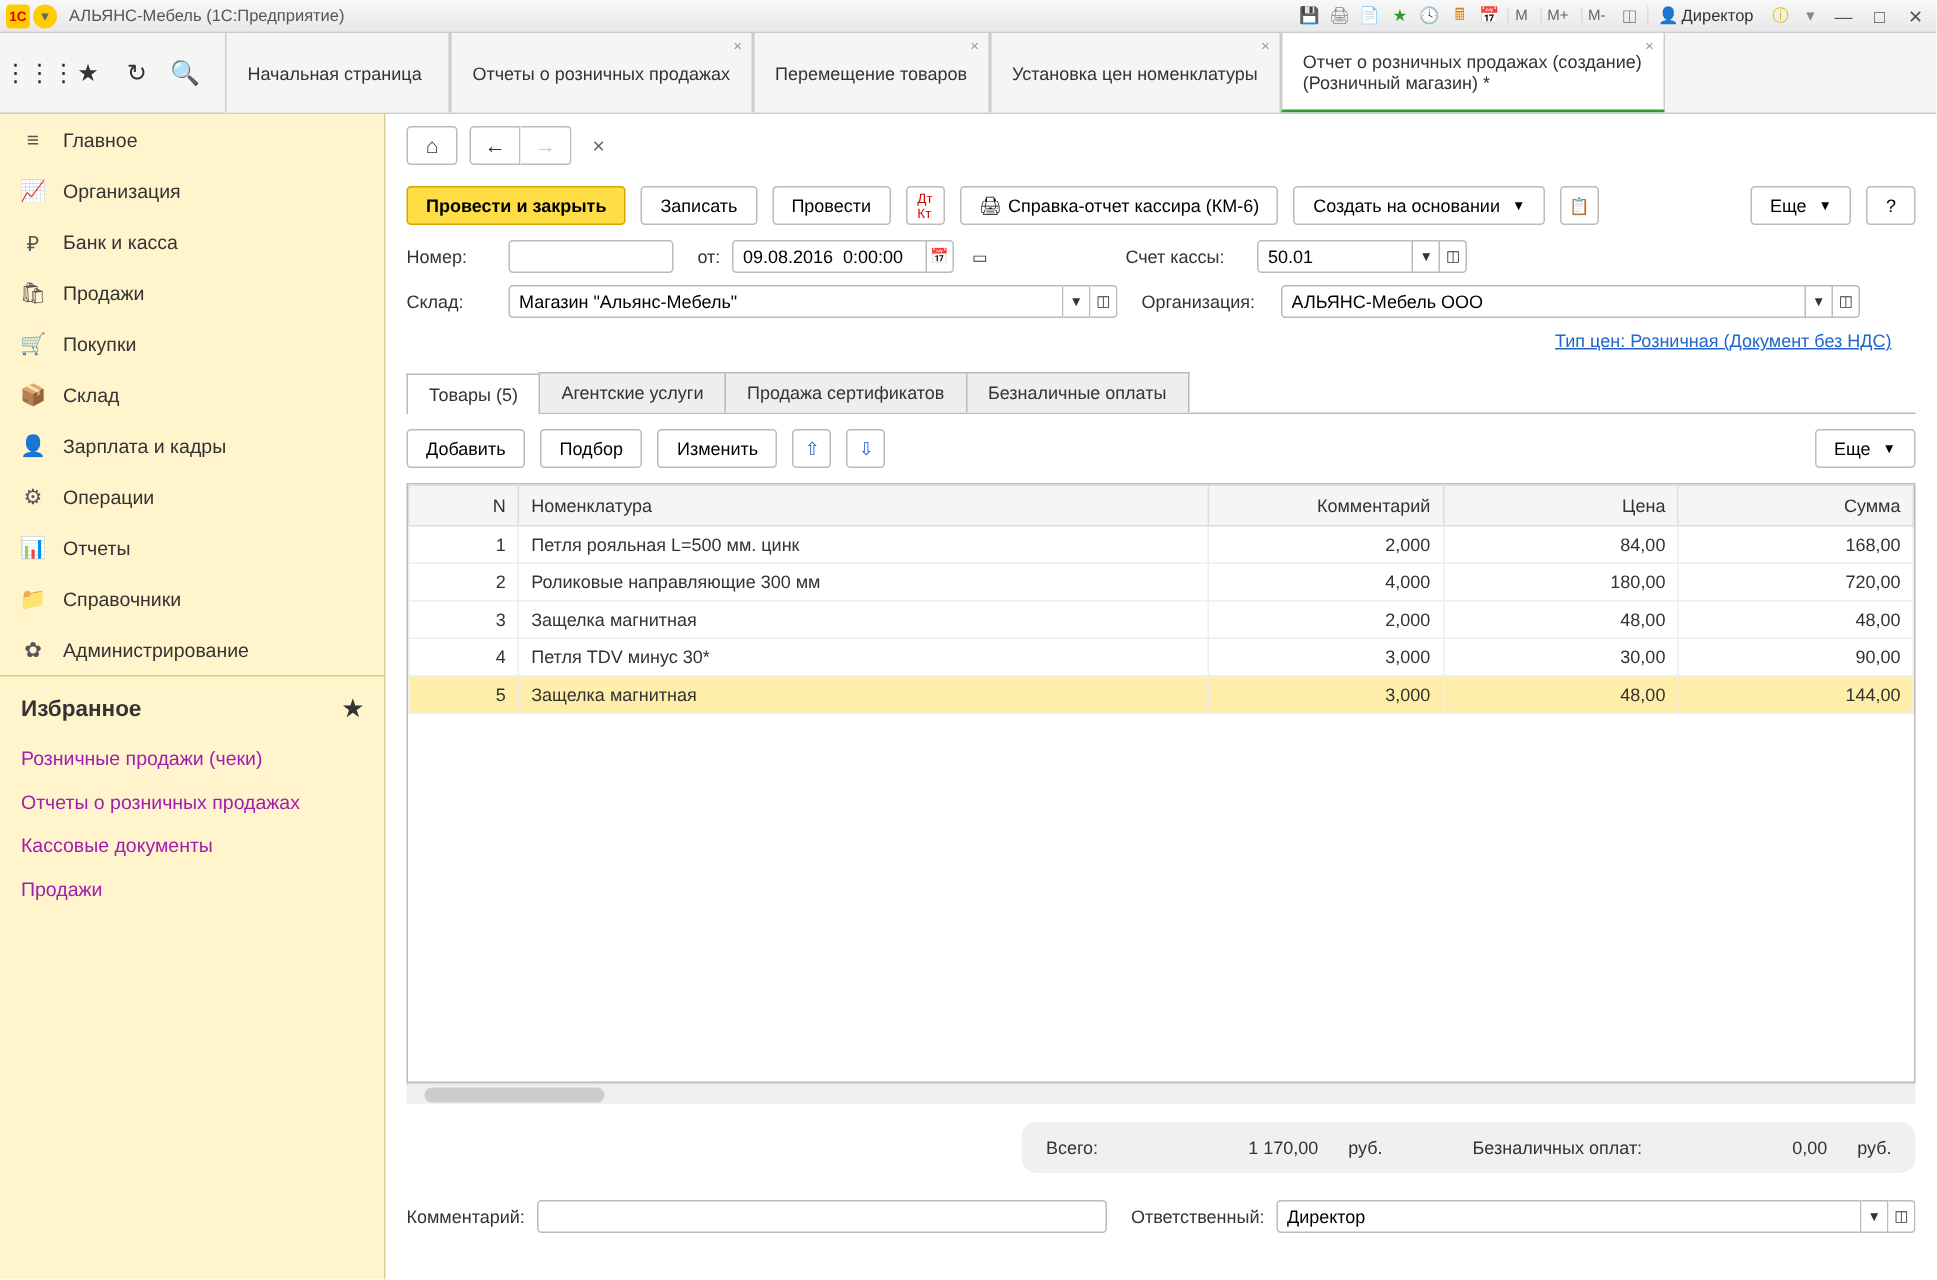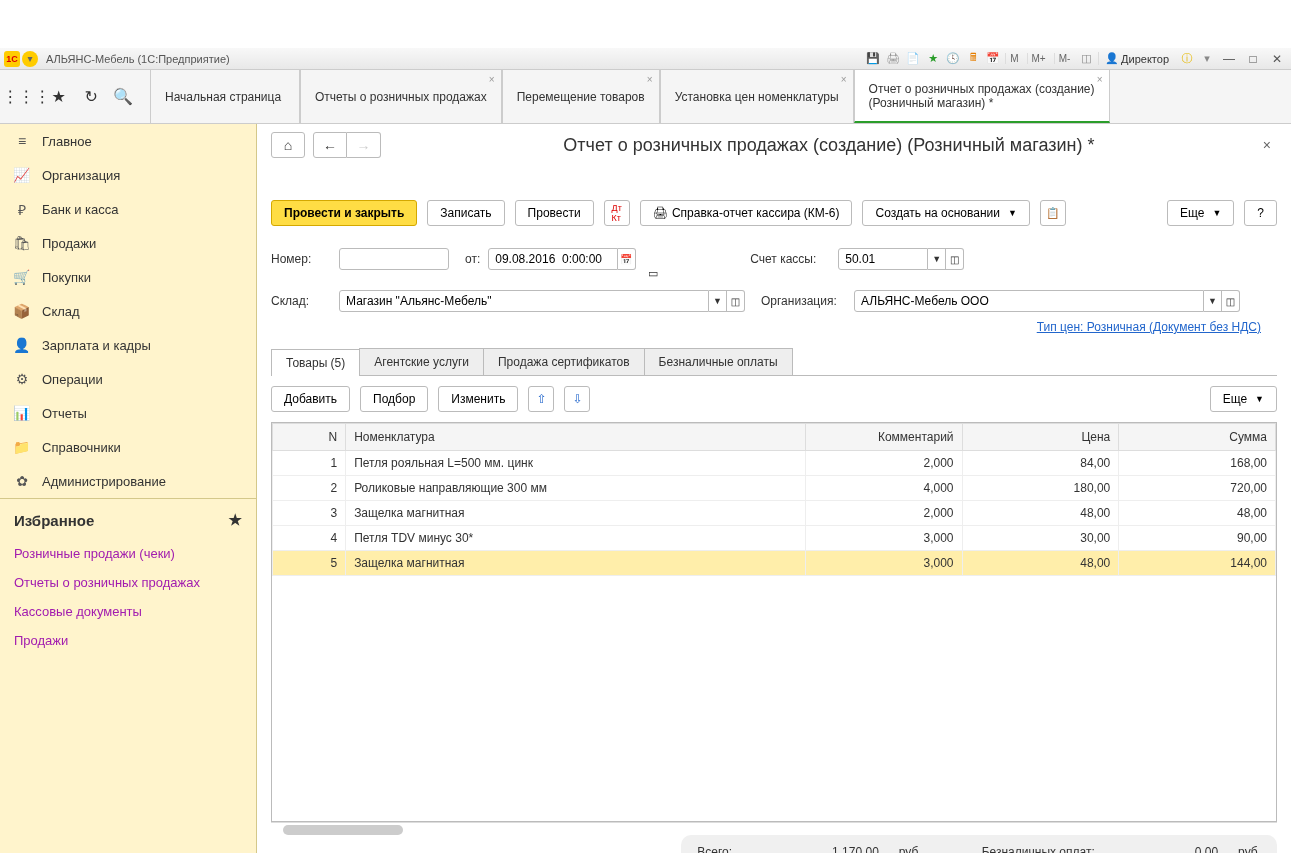--- a/index.html
+++ b/index.html
@@ -1,19 +1,19 @@
 <!DOCTYPE html>
 <html><head>
 <meta charset="utf-8">
 <style>
 * { box-sizing: border-box; margin: 0; padding: 0; }
 body { font-family: Arial, sans-serif; font-size: 12px; background: #fff; color: #333; overflow: hidden; width: 1291px; height: 853px; }
 
 
-.titlebar { height: 22px; background: linear-gradient(#f8f8f8,#e8e8e8); border-bottom: 1px solid #ccc; display: flex; align-items: center; padding: 0 4px; margin-top: 48px; }
+.titlebar { height: 22px; background: linear-gradient(#f8f8f8,#e8e8e8); border-bottom: 1px solid #ccc; display: flex; align-items: center; padding: 0 4px; }
 .titlebar .app-icons { display: flex; gap: 2px; }
 .titlebar .icon-1c { width: 16px; height: 16px; background: #ffcc00; border-radius: 3px; display: flex; align-items: center; justify-content: center; font-size: 9px; font-weight: bold; color: #d00; }
 .titlebar .icon-arrow { width: 16px; height: 16px; background: #ffcc00; border-radius: 8px; display: flex; align-items: center; justify-content: center; font-size: 10px; color: #666; }
 .titlebar .title-text { margin-left: 8px; font-size: 11px; color: #555; }
 .titlebar .right { margin-left: auto; display: flex; align-items: center; gap: 4px; }
 .titlebar .tb-icon { width: 16px; height: 16px; display: flex; align-items: center; justify-content: center; font-size: 11px; color: #888; cursor: pointer; }
 .titlebar .tb-btn { padding: 0 4px; font-size: 10px; color: #666; border-left: 1px solid #ddd; cursor: pointer; }
 .titlebar .user { display: flex; align-items: center; gap: 2px; padding: 0 6px; border-left: 1px solid #ddd; font-size: 11px; }
 .titlebar .win-btn { width: 20px; height: 16px; display: flex; align-items: center; justify-content: center; font-size: 12px; color: #555; cursor: pointer; }
 
@@ -40,21 +40,21 @@
 .content { flex: 1; background: #fff; display: flex; flex-direction: column; padding: 0; overflow: hidden; }
 .content-hdr { display: flex; align-items: center; padding: 8px 14px; gap: 8px; }
 .icon-btn { width: 34px; height: 26px; border: 1px solid #bbb; border-radius: 3px; background: #fff; display: flex; align-items: center; justify-content: center; font-size: 14px; cursor: pointer; }
 .page-title { font-size: 18px; margin-left: 20px; flex: 1; text-align: center; }
 .close-x { font-size: 14px; color: #666; cursor: pointer; padding: 0 6px; }
 
 .action-bar { display: flex; align-items: flex-end; padding: 6px 14px; gap: 10px; flex-wrap: wrap; }
 .btn { padding: 5px 12px; border: 1px solid #bbb; border-radius: 3px; background: #fff; font-size: 12px; cursor: pointer; display: inline-flex; align-items: center; gap: 4px; }
 .btn.primary { background: #ffdd44; border-color: #d4a800; font-weight: bold; }
 .btn .caret { font-size: 9px; margin-left: 4px; }
-.sq-icon { width: 26px; height: 26px; border: 1px solid #bbb; border-radius: 3px; display: flex; align-items: center; justify-content: center; font-size: 11px; cursor: pointer; margin-top: 28px; }
+.sq-icon { width: 26px; height: 26px; border: 1px solid #bbb; border-radius: 3px; display: flex; align-items: center; justify-content: center; font-size: 11px; cursor: pointer; }
 
 .form-row { display: flex; align-items: center; padding: 4px 14px; gap: 8px; }
 .form-label { font-size: 12px; color: #333; }
 .form-input { border: 1px solid #bbb; border-radius: 3px; padding: 3px 6px; font-size: 12px; background: #fff; }
 .input-group { display: flex; align-items: center; }
 .input-group .form-input { border-radius: 3px 0 0 3px; }
 .input-group .drop-btn { width: 18px; height: 22px; border: 1px solid #bbb; border-left: none; background: #fff; display: flex; align-items: center; justify-content: center; font-size: 9px; cursor: pointer; }
 .input-group .ext-btn { width: 18px; height: 22px; border: 1px solid #bbb; border-left: none; border-radius: 0 3px 3px 0; background: #fff; display: flex; align-items: center; justify-content: center; font-size: 10px; cursor: pointer; }
 .link { color: #2266cc; text-decoration: underline; font-size: 12px; cursor: pointer; }
 
@@ -211,21 +211,20 @@
     </div>
   </div>
 
   <div class="content">
     <div class="content-hdr">
       <div class="icon-btn">⌂</div>
       <div style="display:flex">
         <div class="icon-btn" style="border-radius:3px 0 0 3px">←</div>
         <div class="icon-btn" style="border-radius:0 3px 3px 0;border-left:none;color:#ccc">→</div>
       </div>
-      <div class="page-title">Отчет о розничных продажах (создание) (Розничный магазин) *</div>
       <div class="close-x">×</div>
     </div>
 
     <div class="action-bar">
       <button class="btn primary">Провести и закрыть</button>
       <button class="btn">Записать</button>
       <button class="btn">Провести</button>
       <div class="sq-icon" style="font-size:9px;color:#d00">Дт<br>Кт</div>
       <button class="btn">
           <span>🖨</span>
@@ -248,21 +247,21 @@
       <span class="form-label" style="width:60px">Номер:</span>
       <input class="form-input" style="width: 110px;" value="">
       <span class="form-label" style="margin-left:8px">от:</span>
       <div class="input-group">
         <input class="form-input" style="width: 130px;" value="09.08.2016  0:00:00">
         <div class="ext-btn">📅</div>
       </div>
       <div class="sq-icon" style="width:18px;height:18px;border:none">▭</div>
       <span class="form-label" style="margin-left:80px;width:80px">Счет кассы:</span>
       <div class="input-group">
-        <input class="form-input" style="width: 90px;" value="50.01">
+        <input class="form-input" style="width: 104px;" value="50.01">
         <div class="drop-btn">▼</div>
         <div class="ext-btn">◫</div>
       </div>
     </div>
 
     <div class="form-row">
       <span class="form-label" style="width:60px">Склад:</span>
       <div class="input-group">
         <input class="form-input" style="width: 370px;" value="Магазин &quot;Альянс-Мебель&quot;">
         <div class="drop-btn">▼</div>

